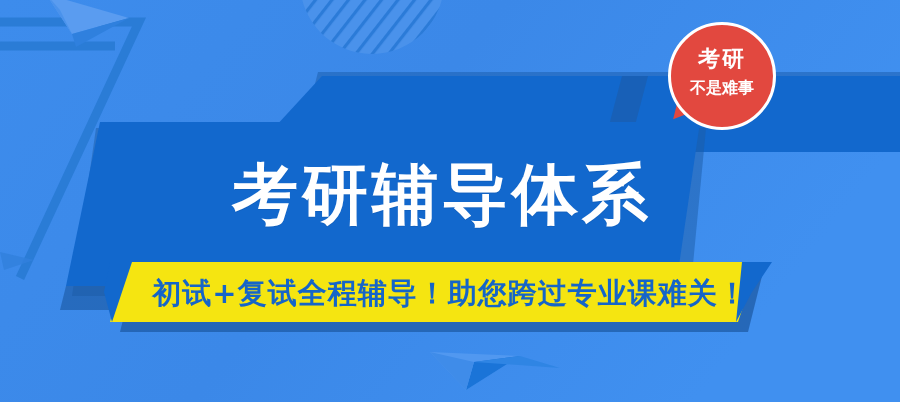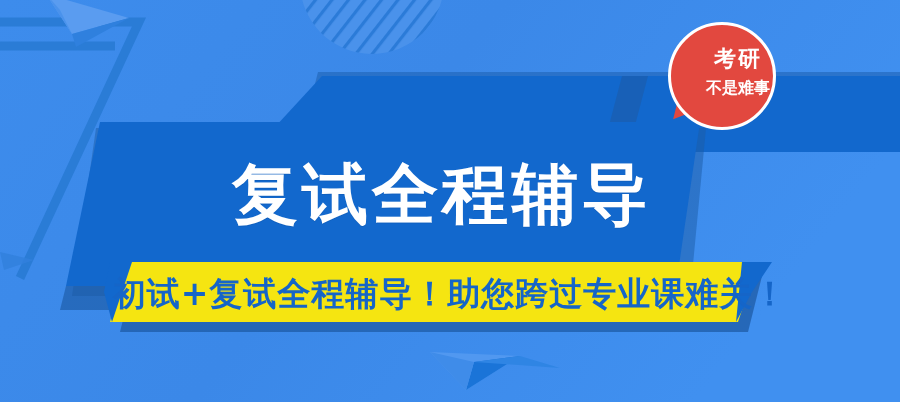--- a/index.html
+++ b/index.html
@@ -59,21 +59,21 @@
     left: 150px;
     top: 272px;
     width: 600px;
     height: 44px;
     z-index: 45;
     display: flex;
     align-items: center;
     justify-content: center;
     color: #1565c8;
     font-family: "DejaVu Sans", "Liberation Sans", sans-serif;
-    font-size: 33px;
+    font-size: 29px;
     font-weight: bold;
     letter-spacing: 1px;
     white-space: nowrap;
   }
 
   
   #bubble {
     position: absolute;
     left: 668px;
     top: 22px;
@@ -95,21 +95,21 @@
     top: 74px;
     width: 0;
     height: 0;
     border-left: 20px solid #e2483f;
     border-top: 12px solid transparent;
     border-bottom: 14px solid transparent;
     transform: rotate(14deg);
   }
   .bubble-line {
     position: absolute;
-    left: 16px;
+    left: 0;
     width: 100%;
     text-align: center;
     color: #ffffff;
     font-family: "DejaVu Sans", "Liberation Sans", sans-serif;
     font-weight: bold;
     line-height: 1;
     white-space: nowrap;
   }
   #bubble-line-1 { top: 26px; font-size: 22px; letter-spacing: 2px; }
   #bubble-line-2 { top: 58px; font-size: 16px; letter-spacing: 0px; }
@@ -190,21 +190,21 @@
         <polygon points="520,356 466,390 474,362" fill="#1a74d8"></polygon>
         <polygon points="520,356 560,368 474,362" fill="#2f85e4"></polygon>
         <polygon points="430,352 474,362 466,390" fill="#3f8ce9"></polygon>
       </g>
 
       <rect x="0" y="336" width="900" height="4" fill="#2f85e4" opacity=".0"></rect>
     </svg>
   </div>
 
   <div id="title-wrap">
-    <div id="main-title">复试全程辅导</div>
+    <div id="main-title">考研辅导体系</div>
   </div>
 
   <div id="ribbon-text">初试+复试全程辅导！助您跨过专业课难关！</div>
 
   <div id="bubble">
     <div id="bubble-tail"></div>
     <div id="bubble-circle"></div>
     <div class="bubble-line" id="bubble-line-1">考研</div>
     <div class="bubble-line" id="bubble-line-2">不是难事</div>
   </div>

